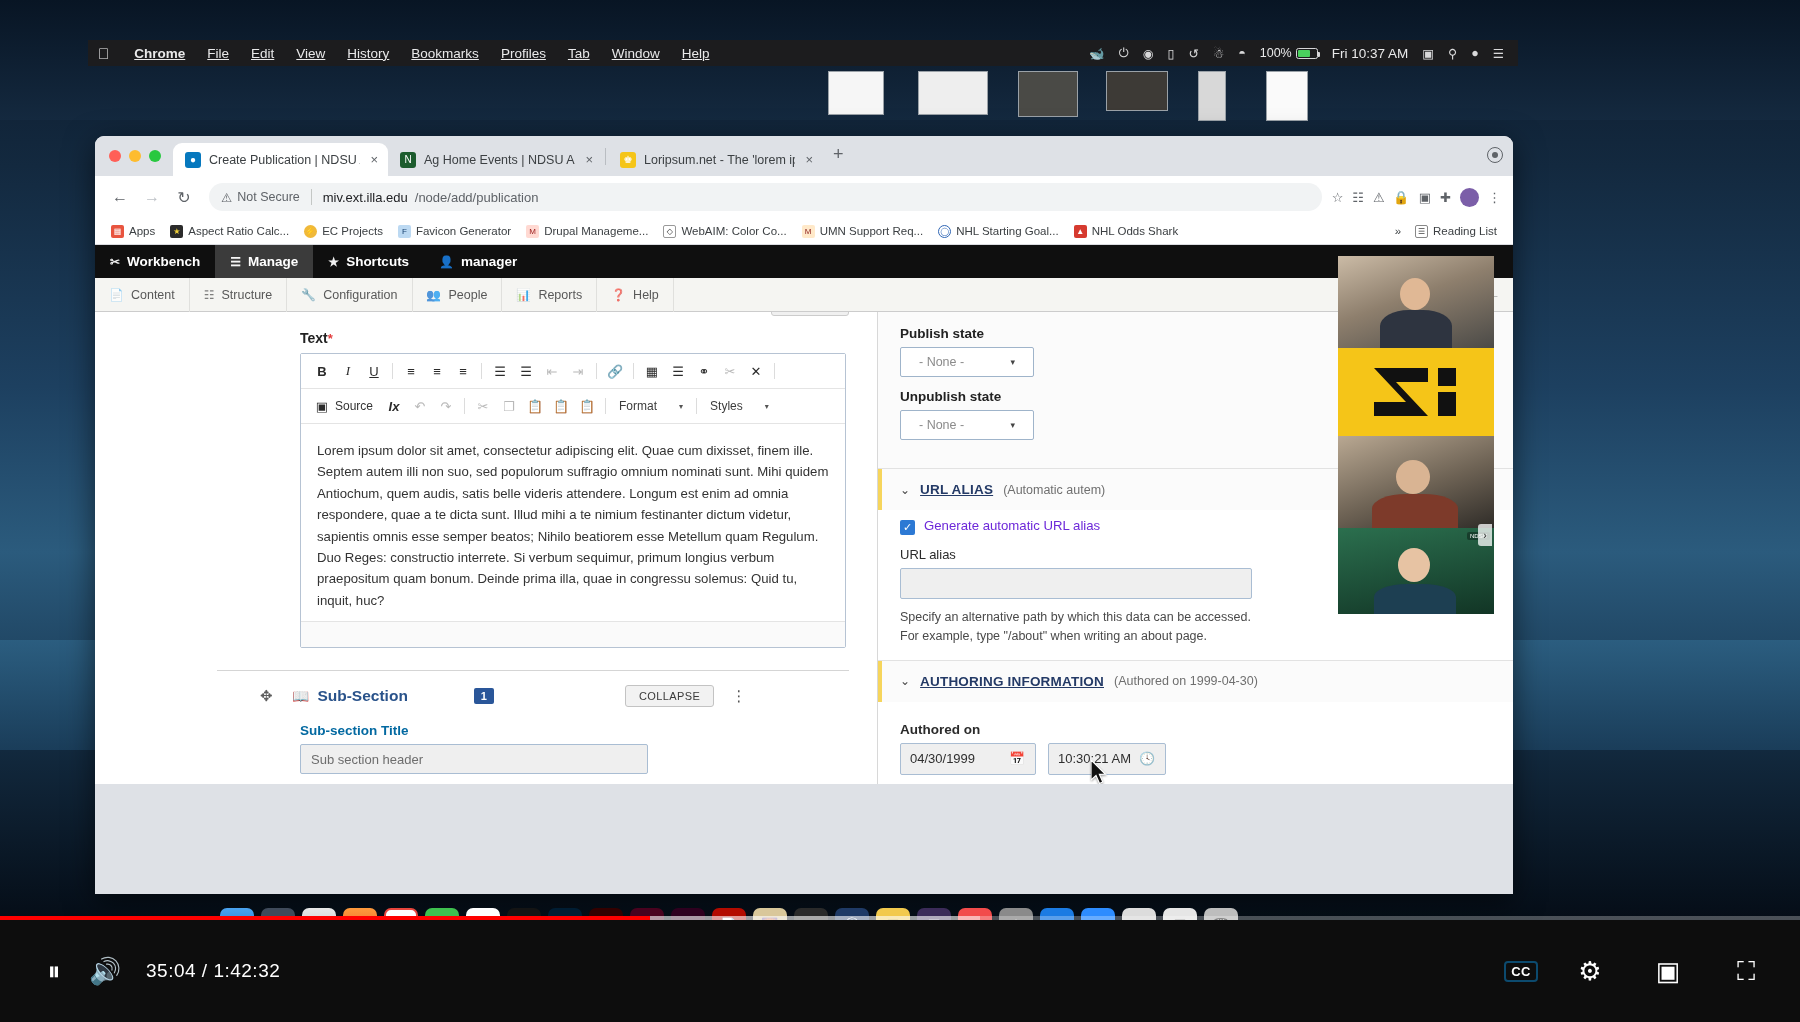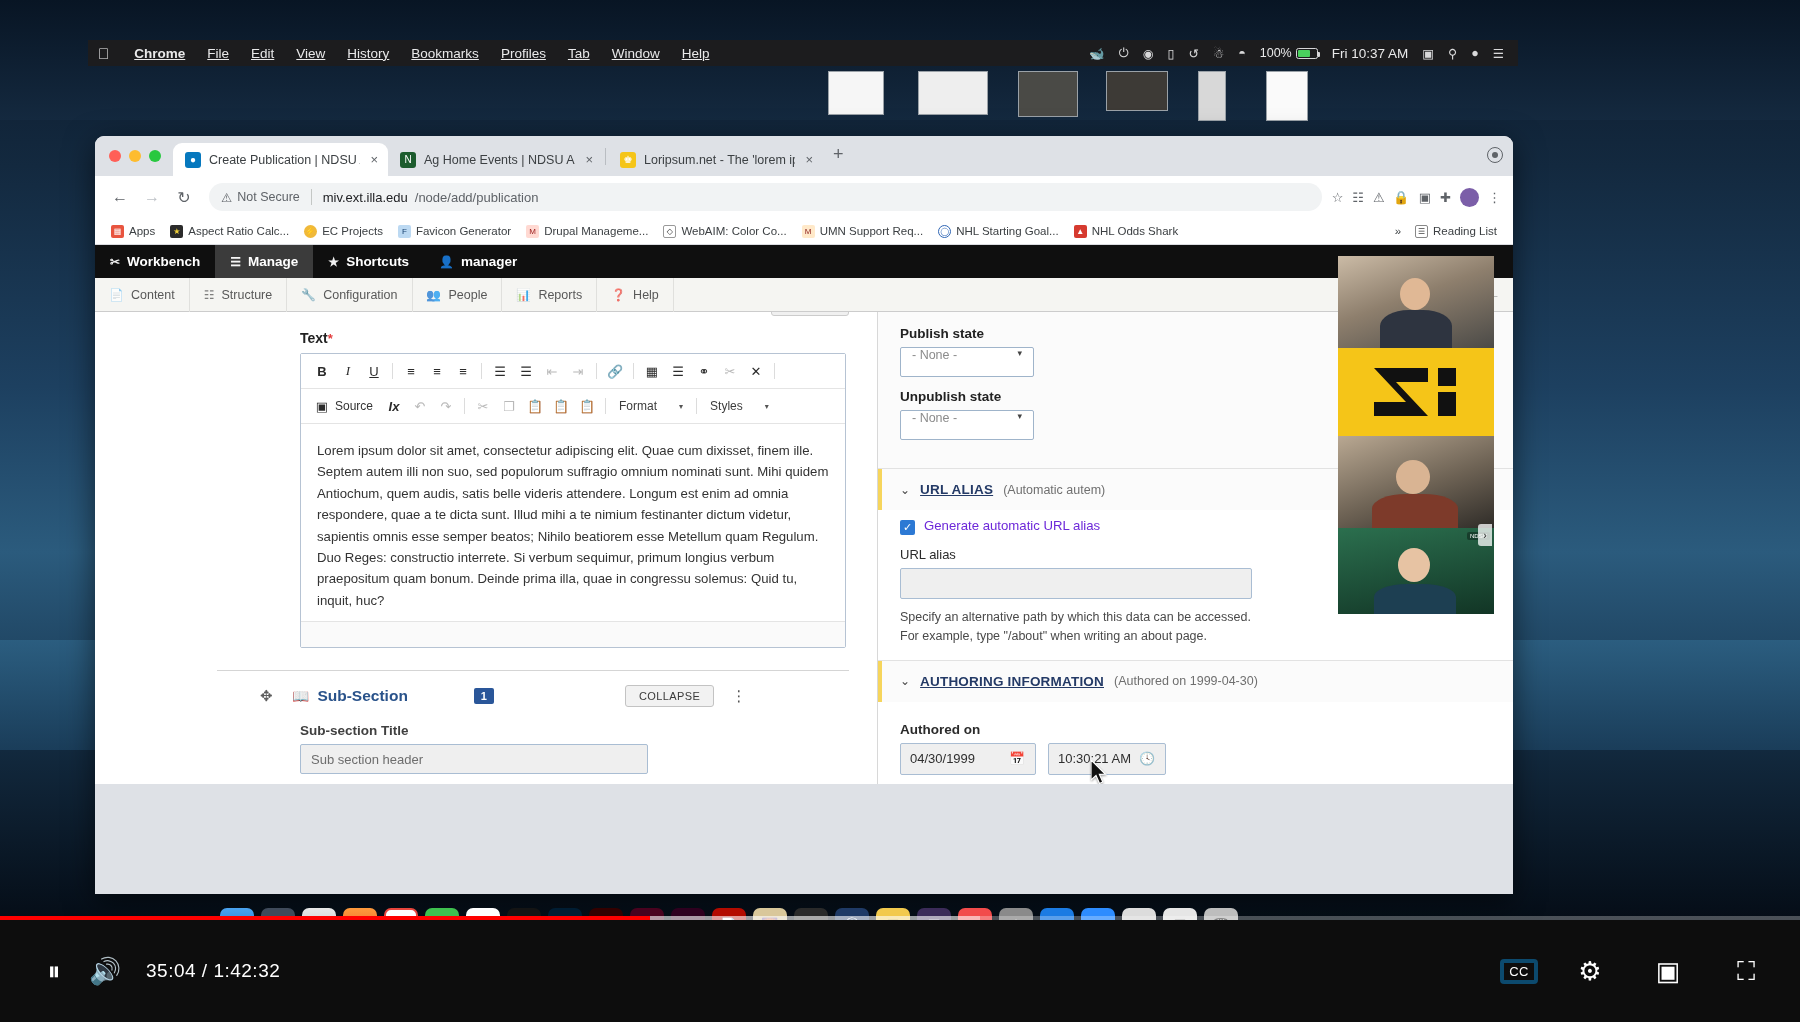--- a/index.html
+++ b/index.html
@@ -118,27 +118,27 @@
   .ck-foot { height:26px; border-top:1px solid #e4e4e4; background:#fafafa;}
 
   
   .hr { margin:22px 28px 0 122px; border-top:1px solid #d5d5d5;}
   .subsec-head { display:flex; align-items:center; margin:14px 0 0 0; padding-left:140px; gap:0; position:relative;}
   .drag { color:#5b5b5b; font-size:15px; position:absolute; left:165px; top:2px;}
   .subsec-title { display:flex; align-items:center; gap:8px; margin-left:57px; font-size:15.5px; font-weight:bold; color:#29528a;}
   .weight-badge { margin-left:66px; background:#2a5699; color:#fff; font-size:11px; font-weight:bold; padding:2px 7px; border-radius:2px;}
   .collapse-btn { margin-left:131px; background:#f2f2f2; border:1px solid #c3c3c3; border-radius:3px; font-size:11px; color:#3a3a3a; padding:4px 13px; letter-spacing:.4px;}
   .kebab { margin-left:17px; color:#555; font-size:15px; letter-spacing:0; }
-  .sublabel { font-size:13.5px; font-weight:bold; color:#404040; margin:16px 0 6px 205px;}
+  .sublabel { font-size:13.5px; font-weight:bold; color:#0369a1; margin:16px 0 6px 205px;}
   .subinput { margin-left:205px; width:348px; height:30px; border:1px solid #a9bdd3; border-radius:2px; background:#efefef; display:flex; align-items:center; padding:0 10px; font-size:13px; color:#6d6d6d;}
 
   
   .sb-pad { padding:14px 22px 0 22px;}
   .sb-label { font-size:13.5px; font-weight:bold; color:#222; margin-bottom:6px;}
-  .sb-select { width:134px; height:30px; border:1px solid #9fb4ca; border-radius:2px; background:#fff; display:flex; align-items:flex-start; justify-content:space-between; padding:0 11px; font-size:12.5px; color:#8b8b8b; margin-bottom:12px;}
+  .sb-select { width:134px; height:30px; border:1px solid #9fb4ca; border-radius:2px; background:#fff; display:flex; align-items:center; justify-content:space-between; padding:0 18px; font-size:12.5px; color:#8b8b8b; margin-bottom:12px;}
   .sb-select .car { font-size:9px; color:#444;}
 
   .acc { border-top:1px solid #e2e2e2; }
   .acc-head { display:flex; align-items:center; gap:10px; padding:13px 0 13px 18px; border-left:4px solid #f6d55c; background:#fbfbfb;}
   .acc-head .chev { color:#4a4a4a; font-size:12px; }
   .acc-title { font-size:13.5px; font-weight:bold; color:#243a66; text-decoration:underline; letter-spacing:.2px;}
   .acc-sub { font-size:12.5px; color:#6f6f6f; }
   .acc-body { padding:8px 22px 14px 22px; background:#fff; }
   .chk-row { display:flex; align-items:flex-start; gap:9px; }
   .chk { width:15px; height:15px; background:#2c79d4; border-radius:2px; color:#fff; font-size:11px; display:flex; align-items:center; justify-content:center; margin-top:2px; flex:0 0 15px;}
@@ -173,21 +173,21 @@
   .dockicon { width:34px; height:34px; border-radius:7px; display:flex; align-items:center; justify-content:center; font-size:14px; color:#fff;}
 
   
   #progress { position:absolute; left:0; top:916px; width:1800px; height:4px; background:rgba(255,255,255,.28);}
   #progress .played { position:absolute; left:0; top:0; height:4px; width:650px; background:#f00;}
   #progress .buffer { position:absolute; left:650px; top:0; height:4px; width:330px; background:rgba(255,255,255,.45);}
   #controls { position:absolute; left:0; top:920px; width:1800px; height:102px; background:#0d0d0d; display:flex; align-items:center; padding:0 28px; color:#fff;}
   .cbtn { width:52px; height:52px; display:flex; align-items:center; justify-content:center; font-size:26px;}
   #timelabel { font-size:19px; margin-left:14px; letter-spacing:.5px;}
   .cright { margin-left:auto; display:flex; align-items:center; gap:26px;}
-  .ccap { border:4px solid #0c4a6e; border-radius:4px; font-size:13px; font-weight:normal; padding:1px 5px; letter-spacing:.5px;}
+  .ccap { border:2px solid #0c4a6e; border-radius:4px; font-size:13px; font-weight:bold; padding:1px 5px; letter-spacing:.5px;}
   .vol-wrap { display:flex; align-items:center; }
 </style>
 </head>
 <body>
 
 <div id="stage">
 
   <div id="desktop">
     <div class="band b1"></div>
       <div class="band b2"></div>

